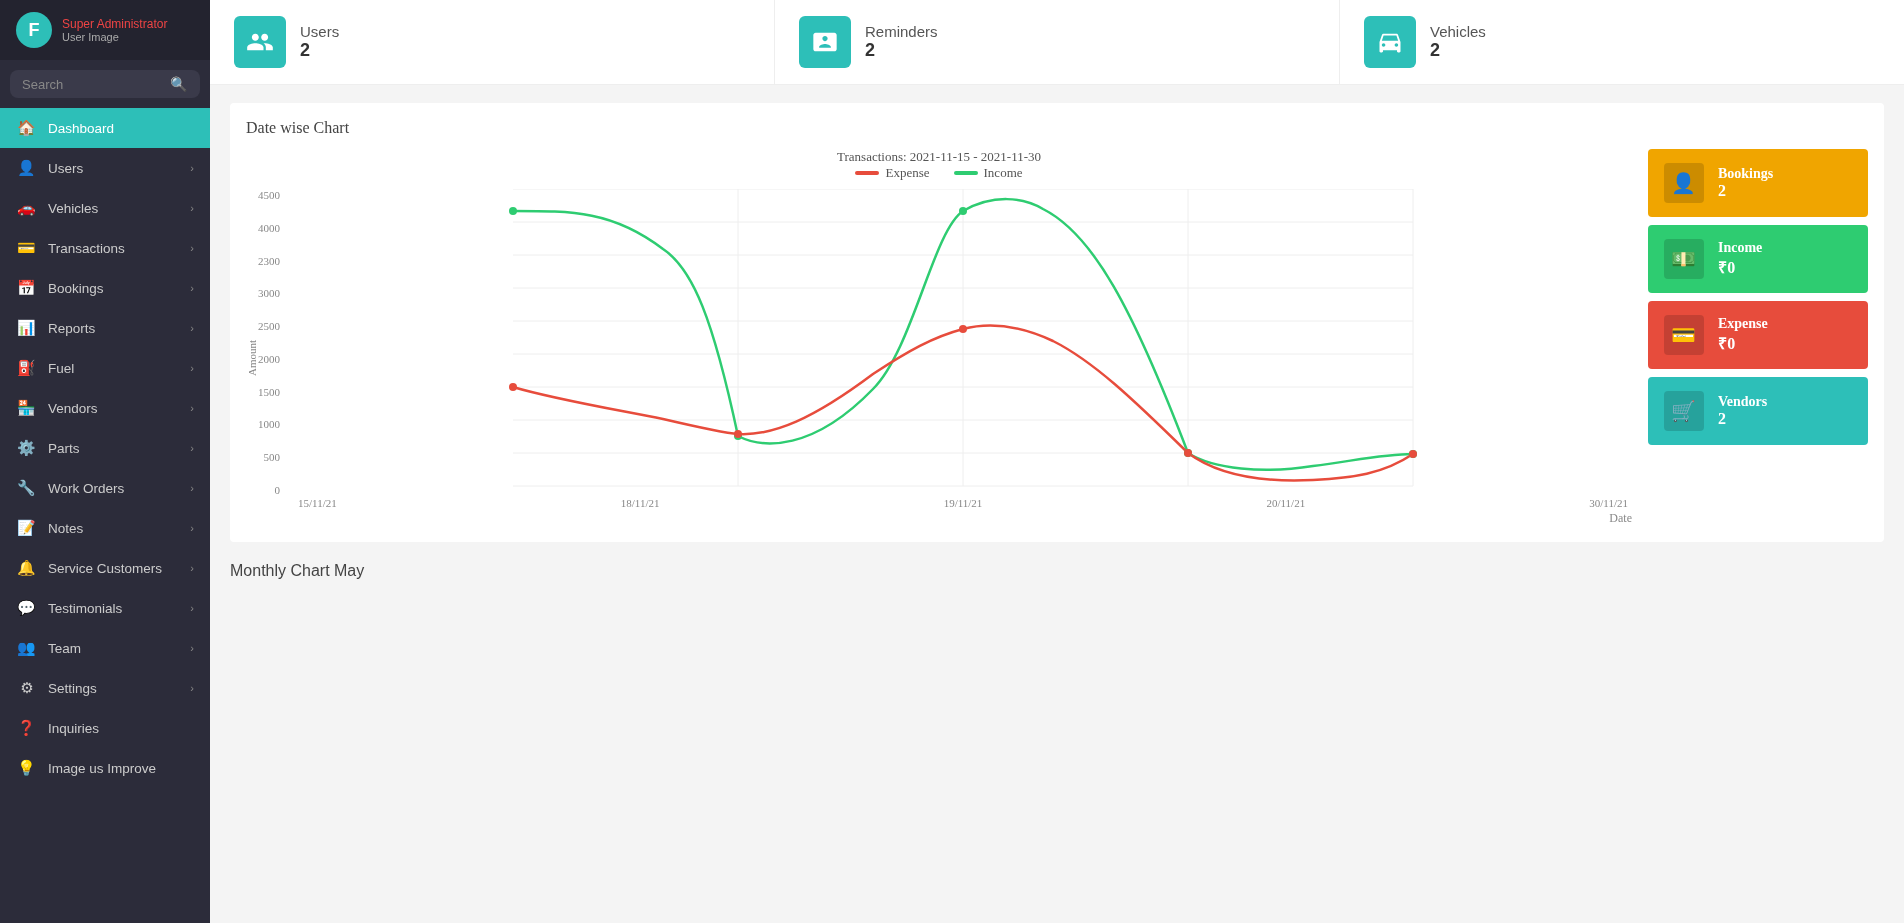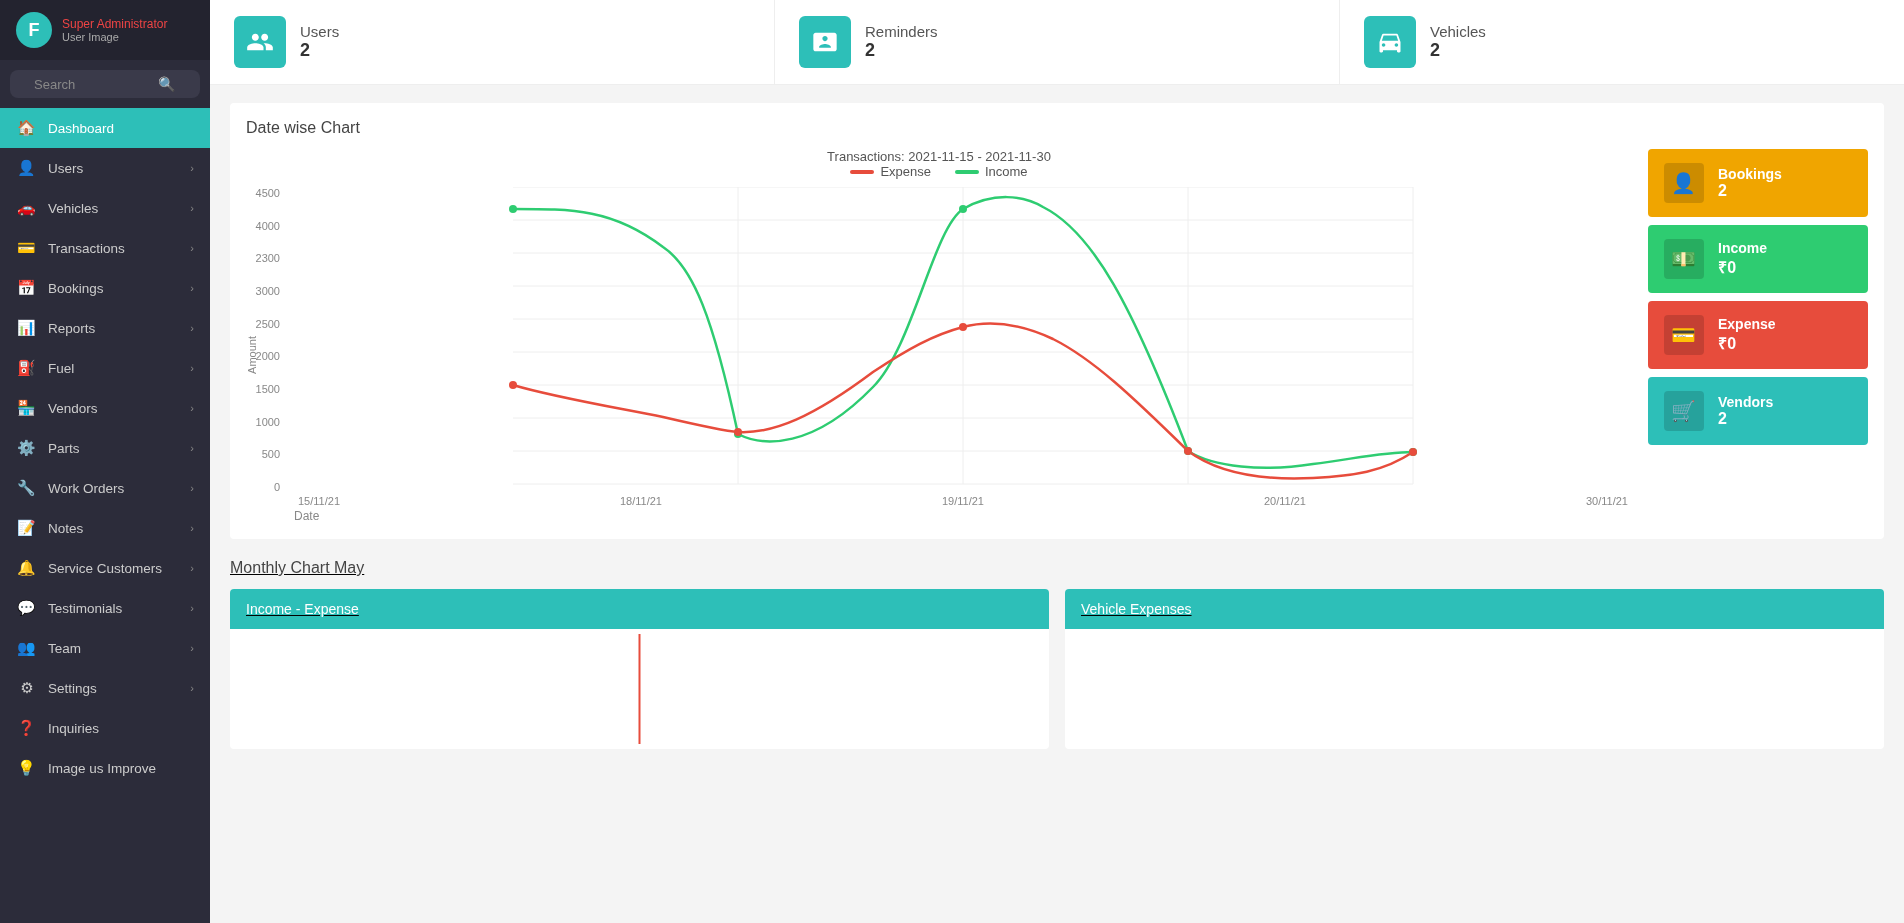--- a/index.html
+++ b/index.html
@@ -33,21 +33,21 @@
     }
     .user-info { font-size: 11px; color: #aaa; }
     .user-info .user-role { color: #ef4444; font-size: 12px; }
 
     .search-box {
       display: flex;
       align-items: center;
       margin: 10px 10px;
       background: #3a3a4a;
       border-radius: 8px;
-      padding: 6px 24px;
+      padding: 6px 12px;
     }
     .search-box input {
       background: transparent;
       border: none;
       outline: none;
       color: #ccc;
       font-size: 13px;
       flex: 1;
       width: 100%;
     }
@@ -107,20 +107,21 @@
     
     .content-area { padding: 18px 20px; }
 
     
     .chart-section {
       background: white;
       border-radius: 4px;
       padding: 16px;
       margin-bottom: 20px;
       position: relative;
+      font-family: Liberation Serif, serif;
     }
     .chart-title { font-size: 16px; color: #444; margin-bottom: 12px; font-weight: 500; }
 
     .main-chart-area {
       display: flex;
       gap: 16px;
     }
     .chart-wrapper {
       flex: 1;
       position: relative;
@@ -161,21 +162,21 @@
       flex-shrink: 0;
     }
     .side-card-label { font-size: 14px; font-weight: 600; }
     .side-card-value { font-size: 16px; font-weight: 700; }
     .side-card.bookings { background: #f0a500; }
     .side-card.income { background: #2ecc71; }
     .side-card.expense { background: #e74c3c; }
     .side-card.vendors { background: #2dbfb8; }
 
     
-    .monthly-section { margin-top: 12px; text-decoration: underline; }
+    .monthly-section { margin-top: 12px; }
     .monthly-title { font-size: 16px; color: #444; margin-bottom: 12px; font-weight: 500; }
     .monthly-charts {
       display: flex;
       gap: 16px;
     }
     .monthly-chart-card {
       flex: 1;
       background: white;
       border-radius: 4px;
       overflow: hidden;
@@ -209,21 +210,21 @@
     }
     .x-axis-labels {
       display: flex;
       justify-content: space-between;
       font-size: 11px;
       color: #888;
       margin-top: 8px;
       padding: 0 4px;
     }
     .x-axis-title {
-      text-align: left;
+      text-align: right;
       font-size: 12px;
       color: #888;
       margin-top: 2px;
     }
   </style>
 </head>
 <body>
 
 <div id="sidebar">
   <div id="sidebar-logo">
@@ -470,31 +471,15 @@
       <div class="side-card-label">Vendors</div>
       <div class="side-card-value">2</div>
     </div>
   </div>
           </div>
       </div>
     </div>
 
     <div class="monthly-section">
       <div class="monthly-title">Monthly Chart May</div>
-      <div class="monthly-charts">
-        <div class="monthly-chart-card">
-          <div class="monthly-chart-header">Income - Expense</div>
-          <div class="monthly-chart-body">
-            <svg width="100%" height="110" viewBox="0 0 500 110">
-
-              <line x1="250" y1="0" x2="250" y2="110" stroke="#e74c3c" stroke-width="2"></line>
-            </svg>
-          </div>
-        </div>
-        <div class="monthly-chart-card">
-          <div class="monthly-chart-header">Vehicle Expenses</div>
-          <div class="monthly-chart-body">
-          </div>
-        </div>
-      </div>
     </div>
   </div>
 </div>
 
 </body></html>

